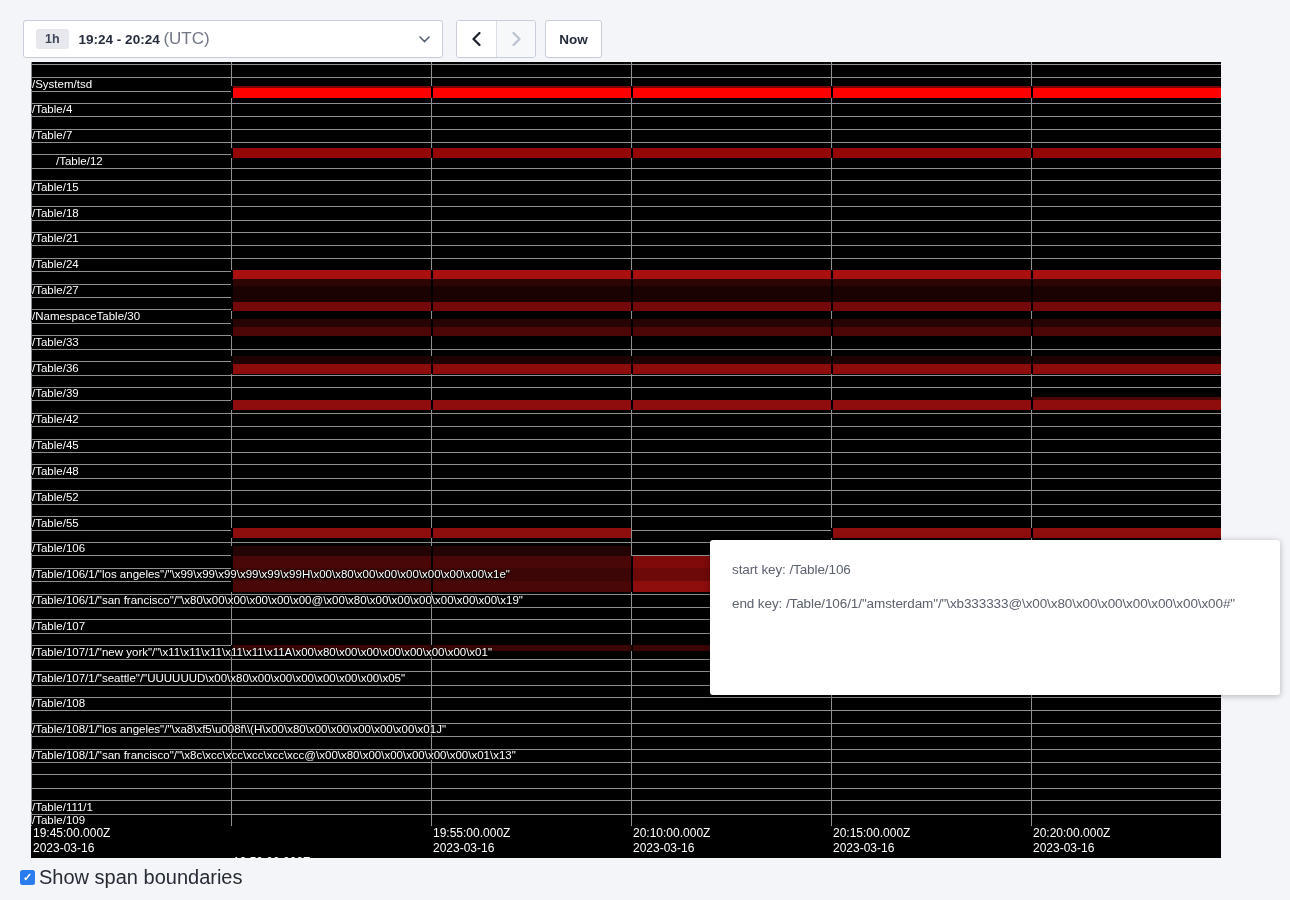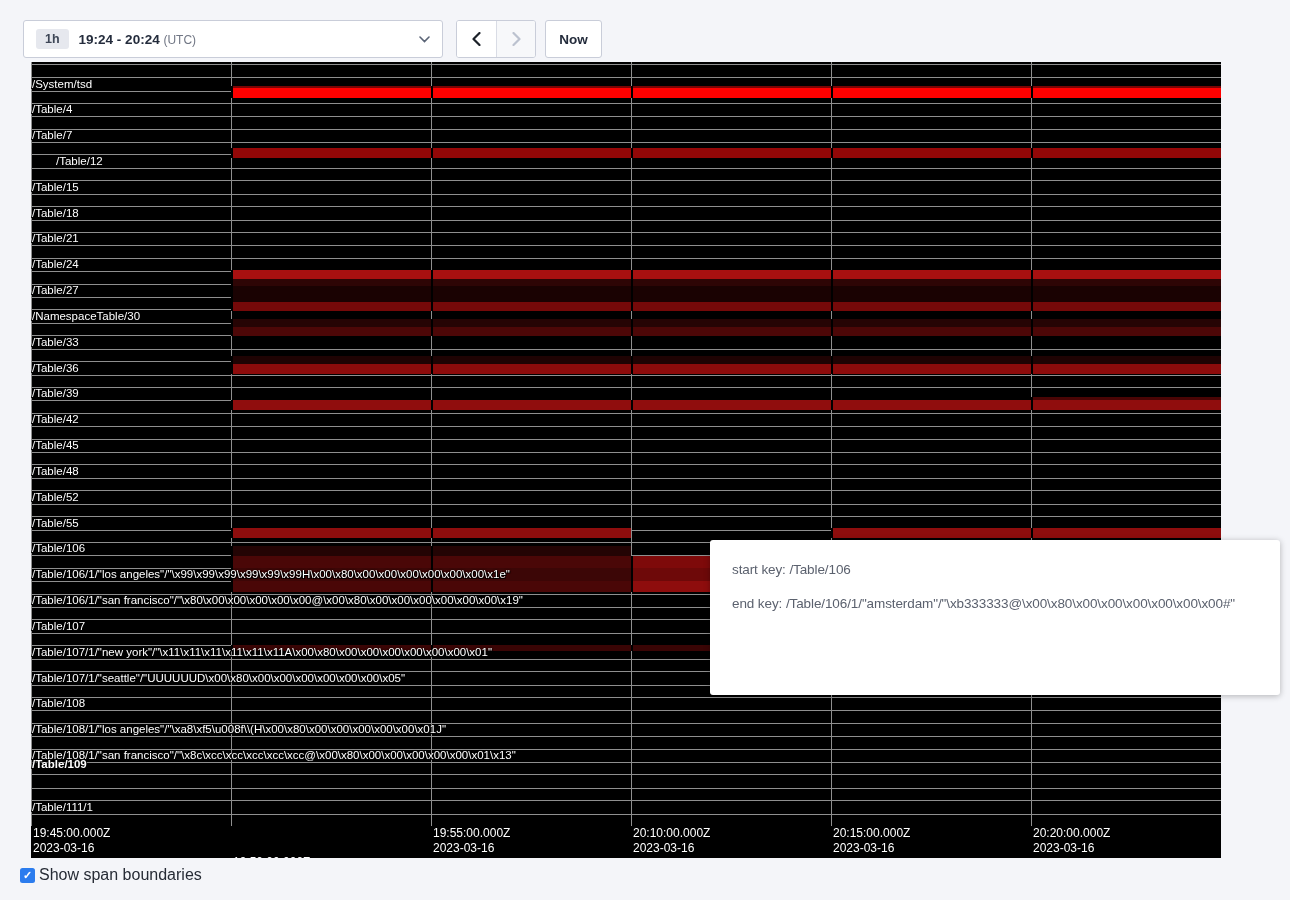--- a/index.html
+++ b/index.html
@@ -14,21 +14,21 @@
   .time-select {
     position:absolute; left:23px; top:20px; width:420px; height:38px;
     background:#fff; border:1px solid #c9cdd9; border-radius:3px;
     display:flex; align-items:center; padding:0 12px; gap:10px; cursor:pointer;
   }
   .range-badge {
     background:#e6e8ee; color:#3d4656; font-size:12.5px; font-weight:bold;
     padding:4px 9px; border-radius:3px; line-height:1;
   }
   .range-text { font-size:13.5px; font-weight:bold; color:#242c3c; white-space:nowrap; }
-  .range-tz { font-size:12px; color:#707684; font-weight:normal; }
+  .range-tz { font-size:17px; color:#707684; font-weight:normal; }
   .select-chevron { margin-left:auto; display:flex; align-items:center; }
   .pager {
     position:absolute; left:456px; top:20px; height:38px; display:flex;
     border:1px solid #c9cdd9; border-radius:3px; overflow:hidden; background:#fff;
   }
   .pager button {
     width:39px; height:36px; border:none; background:#fff;
     display:flex; align-items:center; justify-content:center; cursor:pointer;
   }
   .pager button + button { border-left:1px solid #d9dce5; background:#f7f8fa; cursor:default; }
@@ -65,21 +65,21 @@
     font-size:13.5px; color:#5b616e; line-height:34px; white-space:nowrap;
     letter-spacing:-0.1px;
   }
   
   .footer-row { position:absolute; left:20px; top:866px; display:flex; align-items:center; gap:4px; }
   .checkbox {
     width:15px; height:15px; background:#2b7cee; border-radius:2.5px;
     color:#fff; font-size:11px; font-weight:bold; line-height:15px; text-align:center;
     cursor:pointer;
   }
-  .checkbox-label { font-size:16px; color:#262b35; }
+  .checkbox-label { font-size:20px; color:#262b35; }
 </style>
 </head>
 <body>
 
 <div class="time-select">
   <span class="range-badge">1h</span>
   <span class="range-text"><span>19:24 - 20:24</span> <span class="range-tz">(UTC)</span></span>
   <span class="select-chevron">
     <svg width="11" height="7" viewBox="0 0 11 7">
         <path d="M1 1 L5.5 5.5 L10 1" stroke="#5a6476" stroke-width="1.6" fill="none" stroke-linecap="round"></path>
@@ -275,21 +275,21 @@
     <div class="rowlabel" style="top: 453.61px;">/Table/55</div>
     <div class="rowlabel" style="top: 479.44px;">/Table/106</div>
     <div class="rowlabel" style="top: 505.27px;">/Table/106/1/"los angeles"/"\x99\x99\x99\x99\x99\x99H\x00\x80\x00\x00\x00\x00\x00\x00\x1e"</div>
     <div class="rowlabel" style="top: 531.1px;">/Table/106/1/"san francisco"/"\x80\x00\x00\x00\x00\x00@\x00\x80\x00\x00\x00\x00\x00\x00\x19"</div>
     <div class="rowlabel" style="top: 556.93px;">/Table/107</div>
     <div class="rowlabel" style="top: 582.76px;">/Table/107/1/"new york"/"\x11\x11\x11\x11\x11\x11A\x00\x80\x00\x00\x00\x00\x00\x00\x01"</div>
     <div class="rowlabel" style="top: 608.59px;">/Table/107/1/"seattle"/"UUUUUUD\x00\x80\x00\x00\x00\x00\x00\x00\x05"</div>
     <div class="rowlabel" style="top: 634.42px;">/Table/108</div>
     <div class="rowlabel" style="top: 660.25px;">/Table/108/1/"los angeles"/"\xa8\xf5\u008f\\(H\x00\x80\x00\x00\x00\x00\x00\x01J"</div>
     <div class="rowlabel" style="top: 686.08px;">/Table/108/1/"san francisco"/"\x8c\xcc\xcc\xcc\xcc\xcc@\x00\x80\x00\x00\x00\x00\x00\x01\x13"</div>
-    <div class="rowlabel" style="top: 695px; font-weight: bold;">/Table/109</div>
+    <div class="rowlabel" style="top: 751px;">/Table/109</div>
     <div class="rowlabel" style="top: 737.74px;">/Table/111/1</div>
     <div class="axis-label" style="left: 2px;">
       <div>19:45:00.000Z</div>
       <div>2023-03-16</div>
     </div>
     <div class="axis-label" style="left: 202px; margin-top: 29px;">
       <div>19:50:00.000Z</div>
       <div>2023-03-16</div>
     </div>
     <div class="axis-label" style="left: 402px;">

